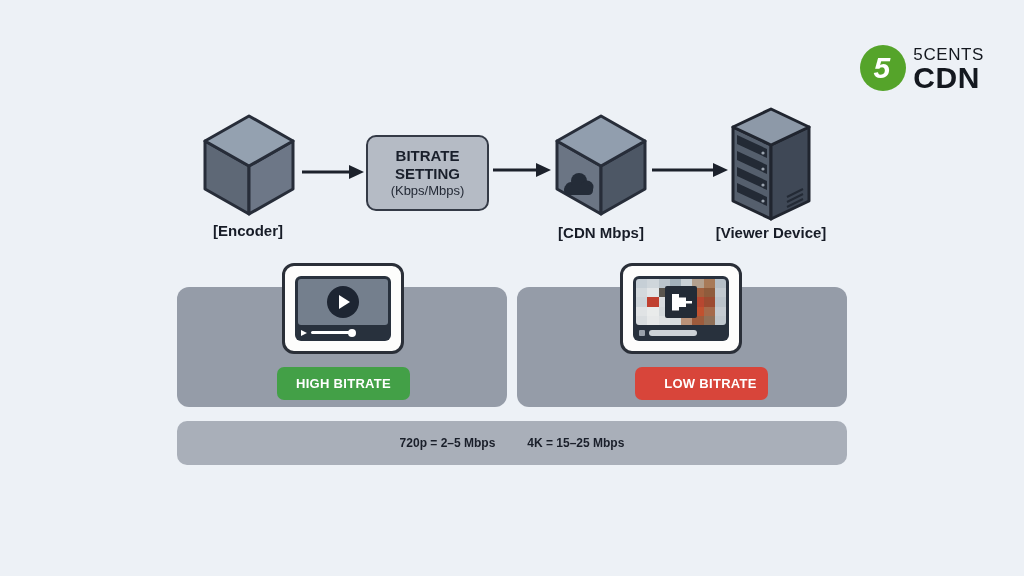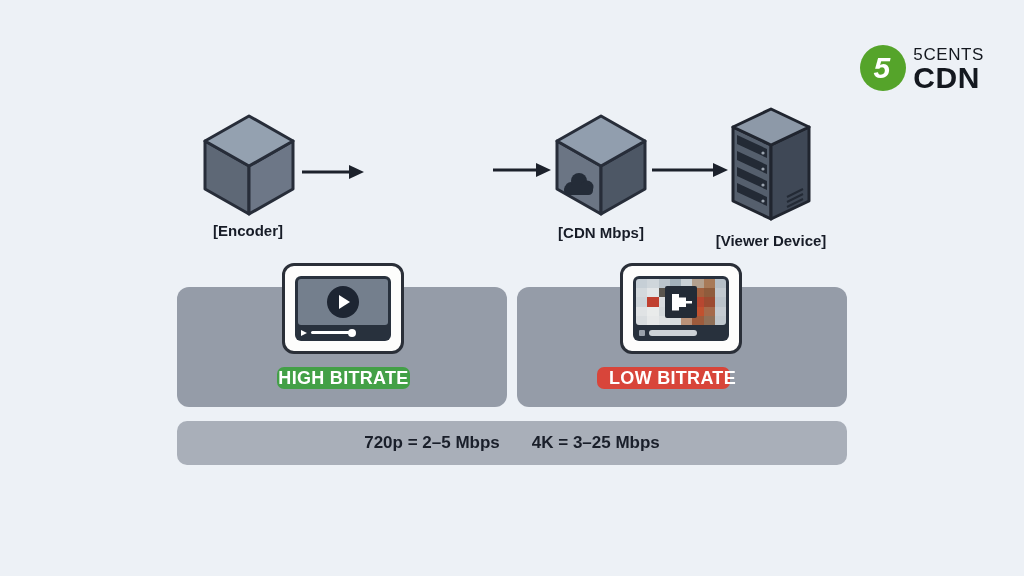--- a/index.html
+++ b/index.html
@@ -51,30 +51,30 @@
       70% 75%, 35% 75%, 35% 92%, 0% 92%); }
 
   .controls { position:relative; height:11px; margin-top:2px; flex:0 0 auto; }
   .ctrl-tri { position:absolute; left:3px; top:2.5px; width:0; height:0;
     border-left:6px solid #fff; border-top:3.5px solid transparent; border-bottom:3.5px solid transparent; }
   .ctrl-line { position:absolute; left:13px; top:4px; width:40px; height:3px; background:#fff; border-radius:2px; }
   .ctrl-knob { position:absolute; left:50px; top:1.5px; width:8px; height:8px; border-radius:50%; background:#fff; }
   .ctrl-square { position:absolute; left:3px; top:2.5px; width:6px; height:6px; background:#9aa1ab; border-radius:1px; }
   .ctrl-pill { position:absolute; left:13px; top:2.5px; width:48px; height:6px; background:#cdd2d7; border-radius:3px; }
 
-  .badge { position:absolute; top:367px; width:133px; height:22px; border-radius:7px;
-    display:flex; align-items:center; justify-content:center; color:#fff; font-size:18px;
+  .badge { position:absolute; top:367px; width:133px; height:33px; border-radius:7px;
+    display:flex; align-items:center; justify-content:center; color:#fff; font-size:13px;
     font-weight:800; letter-spacing:.3px; white-space:nowrap; }
   .badge.high { left:277px; background:#43a047; }
-  .badge.low { left:597px; background:#d8453a;padding-left:18px; }
+  .badge.low { left:635px; background:#d8453a;padding-left:18px; }
 
   
   .table-bar { position:absolute; left:177px; top:421px; width:670px; height:44px;
     background:#a9afb9; border-radius:10px; display:flex; align-items:center; justify-content:center; gap:32px; }
-  .table-item { font-size:17px; font-weight:600; color:#1a1f2a; white-space:nowrap; }
+  .table-item { font-size:12px; font-weight:600; color:#1a1f2a; white-space:nowrap; }
 </style>
 </head>
 <body>
 
 <div class="stage">
 
   <div class="logo">
     <div class="logo-circle" style="background: rgb(85, 164, 42);">5</div>
     <div class="logo-text">
       <span class="logo-top">5CENTS</span>
@@ -86,20 +86,25 @@
     <polygon points="5,31 49,56 49,104 5,79" fill="#5e6876" stroke="#272d39" stroke-width="3" stroke-linejoin="round"></polygon>
     <polygon points="49,56 93,31 93,79 49,104" fill="#6d7787" stroke="#272d39" stroke-width="3" stroke-linejoin="round"></polygon>
     <polygon points="49,6 93,31 49,56 5,31" fill="#94a1b0" stroke="#272d39" stroke-width="3" stroke-linejoin="round"></polygon>
   </svg>
 
   <svg class="arrow" style="left:302px; top:164px;" width="62" height="16" viewBox="0 0 62 16">
     <line x1="0" y1="8" x2="47" y2="8" stroke="#1c212b" stroke-width="3"></line>
     <polygon points="47,1 62,8 47,15" fill="#1c212b"></polygon>
   </svg>
 
+  <div class="bitrate-box">
+    <span class="b-line">BITRATE</span>
+    <span class="b-line">SETTING</span>
+    <span class="b-sub">(Kbps/Mbps)</span>
+  </div>
 
   <svg class="arrow" style="left:493px; top:162px;" width="58" height="16" viewBox="0 0 58 16">
     <line x1="0" y1="8" x2="43" y2="8" stroke="#1c212b" stroke-width="3"></line>
     <polygon points="43,1 58,8 43,15" fill="#1c212b"></polygon>
   </svg>
 
   <svg class="node-svg" style="left:552px; top:110px;" width="98" height="108" viewBox="0 0 98 108">
     <polygon points="5,31 49,56 49,104 5,79" fill="#6b7584" stroke="#272d39" stroke-width="3" stroke-linejoin="round"></polygon>
     <polygon points="49,56 93,31 93,79 49,104" fill="#4d5765" stroke="#272d39" stroke-width="3" stroke-linejoin="round"></polygon>
     <polygon points="49,6 93,31 49,56 5,31" fill="#919eae" stroke="#272d39" stroke-width="3" stroke-linejoin="round"></polygon>
@@ -132,21 +137,21 @@
     </g>
     <g stroke="#232a35" stroke-width="2">
       <line x1="60" y1="92" x2="76" y2="84"></line>
       <line x1="60" y1="97" x2="76" y2="89"></line>
       <line x1="60" y1="102" x2="76" y2="94"></line>
     </g>
   </svg>
 
   <div class="flow-label" style="left:198px; top:222px; width:100px;">[Encoder]</div>
   <div class="flow-label" style="left:551px; top:224px; width:100px;">[CDN Mbps]</div>
-  <div class="flow-label" style="left:711px; top:224px; width:120px;margin-top:8px;">[Viewer Device]</div>
+  <div class="flow-label" style="left:711px; top:224px; width:120px;">[Viewer Device]</div>
 
   <div class="panel left"></div>
   <div class="panel right"></div>
 
   <div class="player-card left">
     <div class="player-frame">
       <div class="player-screen clear">
         <div class="play-circle">
           <div class="play-tri"></div>
         </div>
@@ -213,16 +218,16 @@
         <div class="ctrl-pill"></div>
       </div>
     </div>
   </div>
 
   <div class="badge high" style="background: rgb(67, 160, 71);">HIGH BITRATE</div>
   <div class="badge low" style="background: rgb(216, 69, 58);">LOW BITRATE</div>
 
   <div class="table-bar">
     <span class="table-item">720p = 2–5 Mbps</span>
-    <span class="table-item">4K = 3–25 Mbps</span>
+    <span class="table-item">4K = 15–25 Mbps</span>
   </div>
 
 </div>
 
 </body></html>

